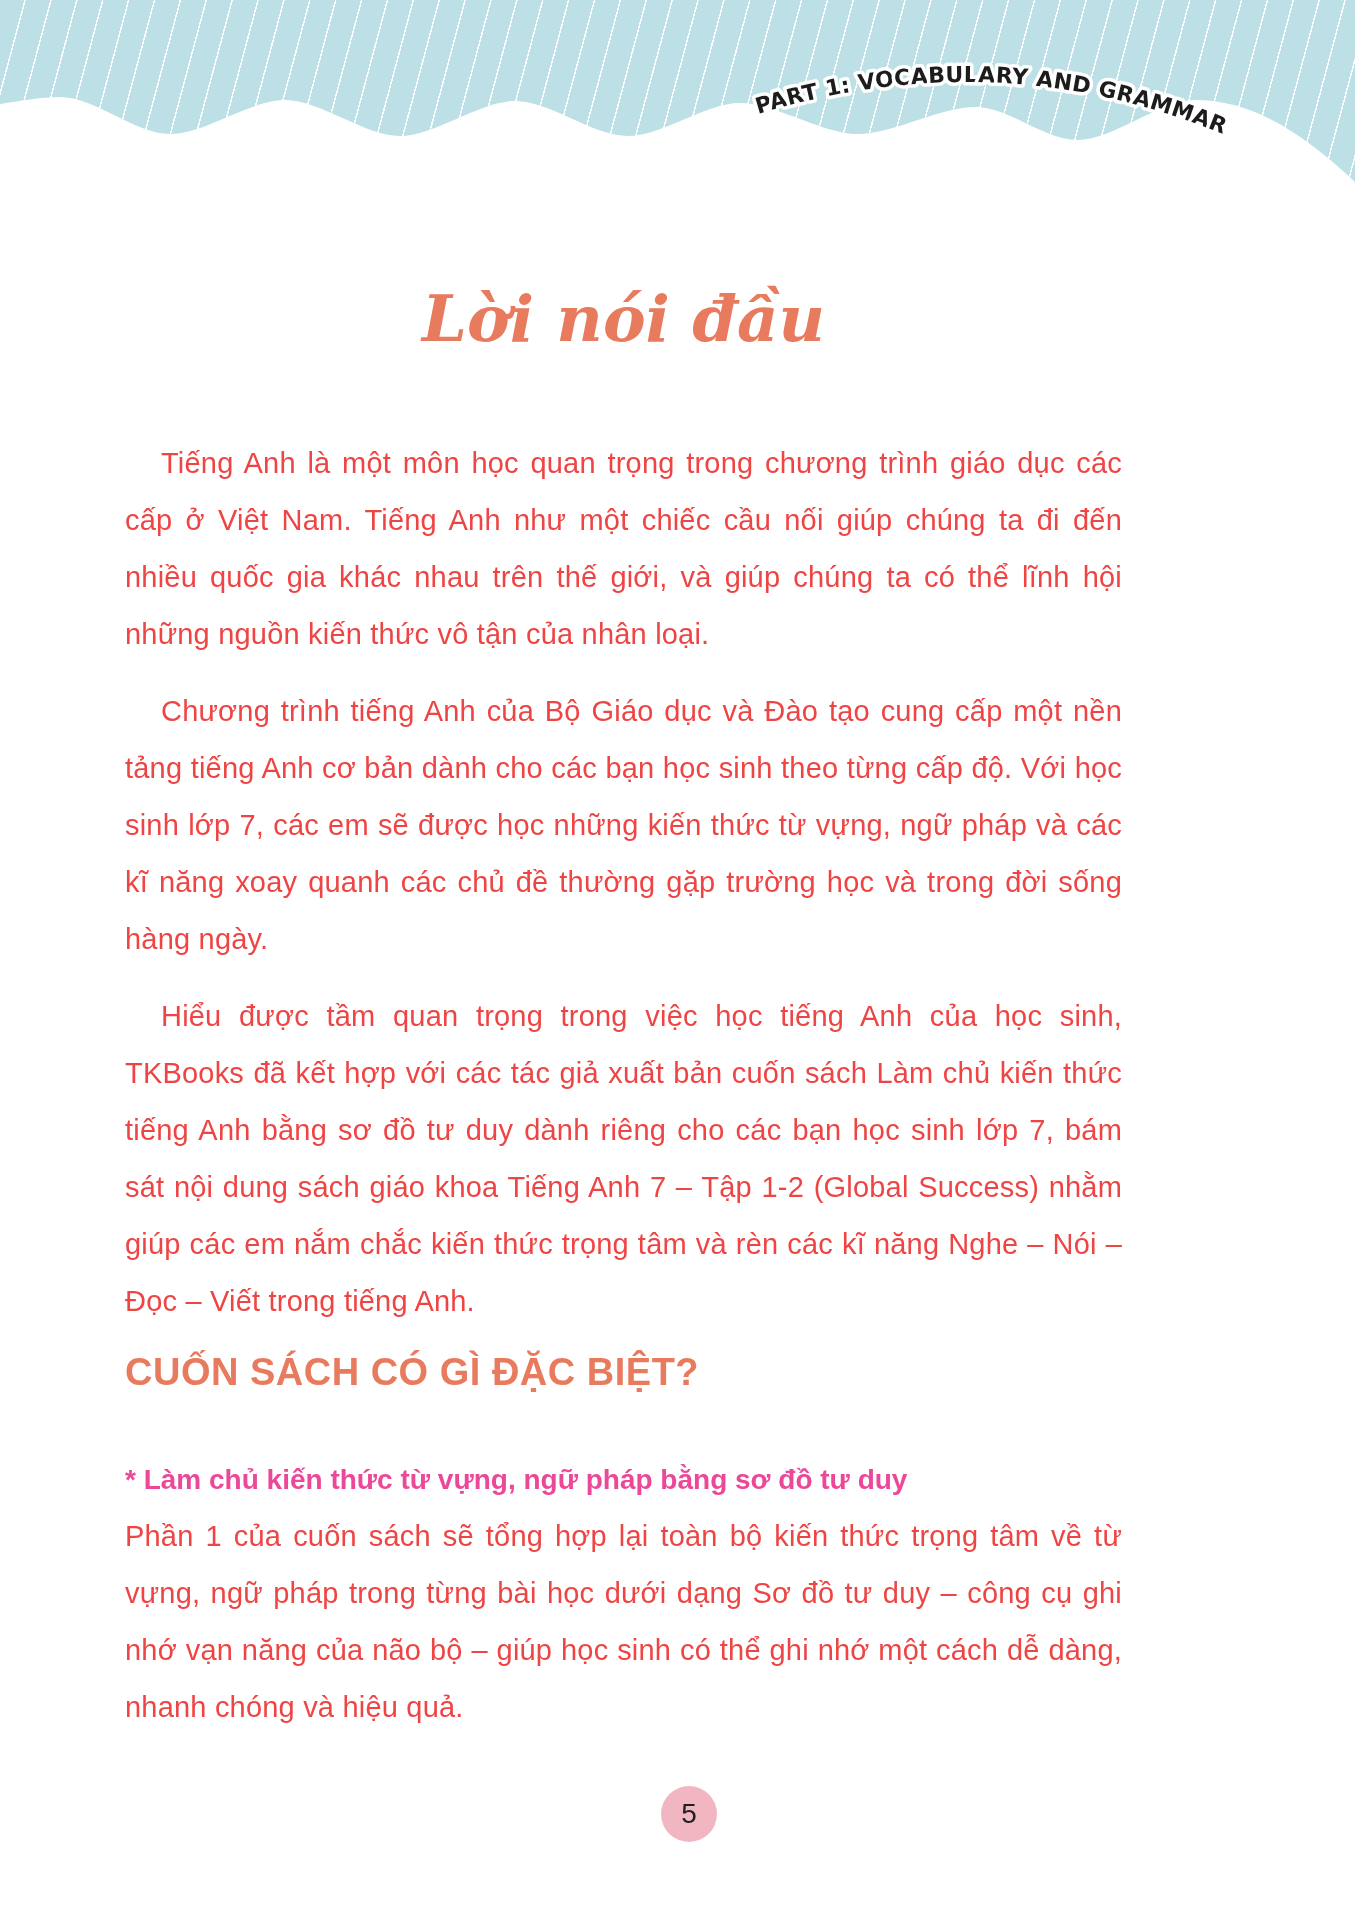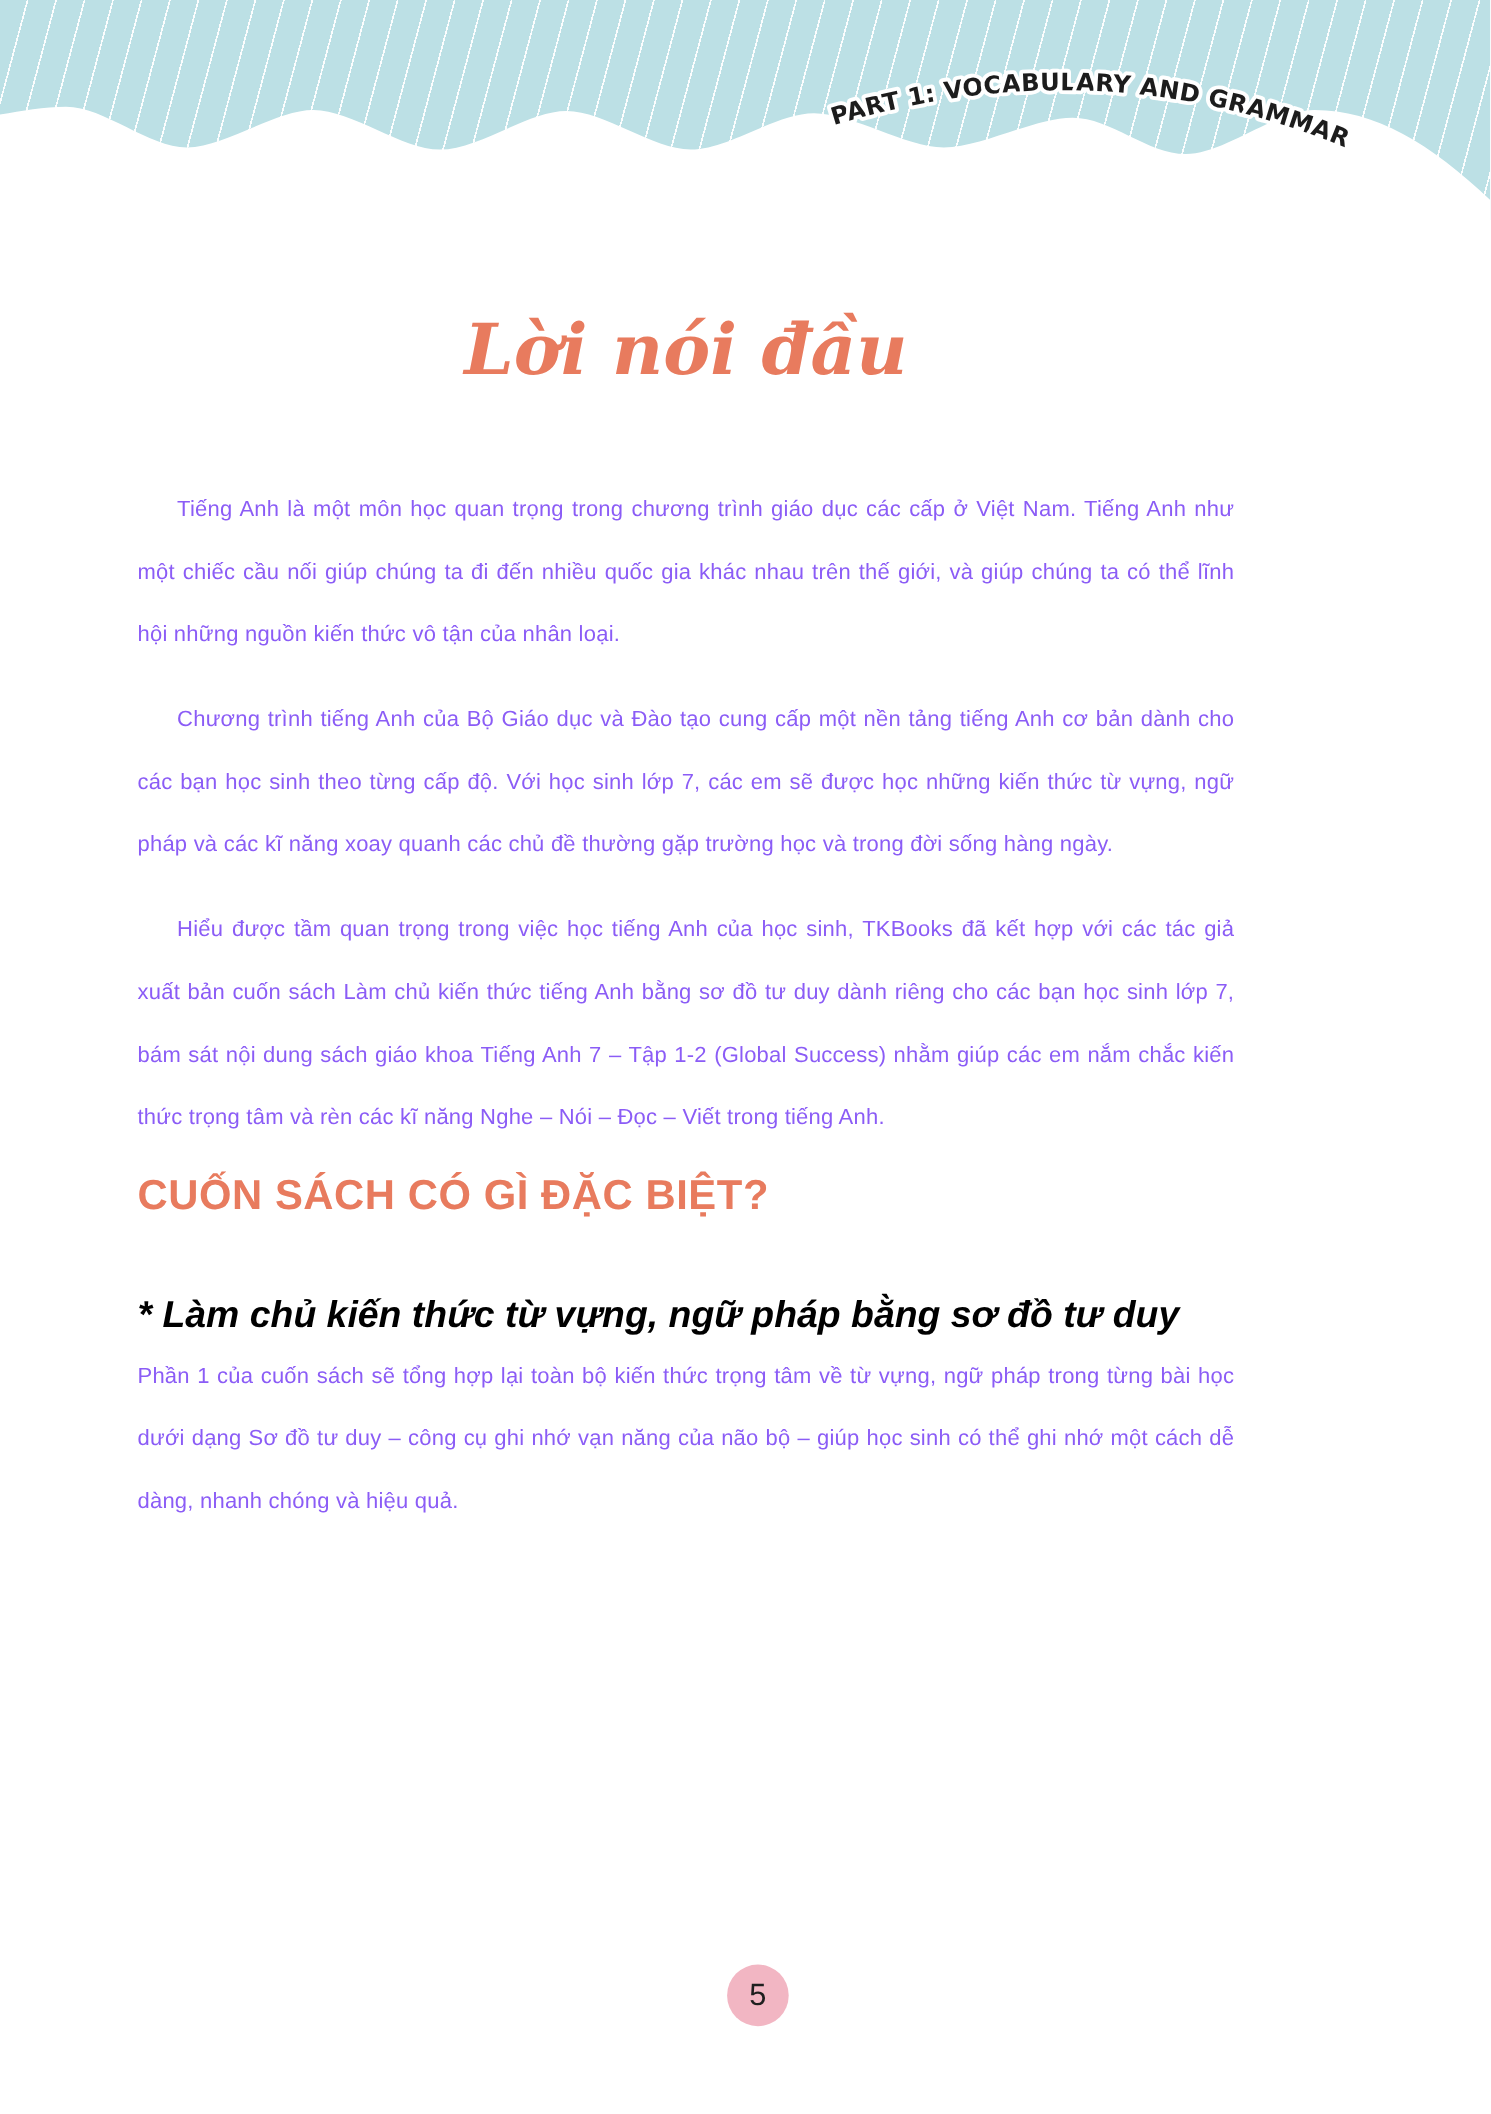--- a/index.html
+++ b/index.html
@@ -23,31 +23,31 @@
     paint-order:stroke; stroke-linejoin:round;
   }
   
   .content { position:absolute; top:200px; left:0; width:1245px; padding:0 123px 0 125px; box-sizing:border-box; }
   .title {
     font-family:"DejaVu Serif", serif; font-style:italic; font-weight:bold;
     font-size:64px; line-height:77px; color:#E87B5E;
     text-align:center; margin:80px 0 78px 0;
   }
   .para {
-    font-size:20px; line-height:57px; color:#8b5cf6;
+    font-size:29px; line-height:57px; color:#ef4444;
     text-align:justify; margin:0 0 20px 0; letter-spacing:0.2px;
   }
   .para.indent { text-indent:36px; }
   .section-heading {
     color:#E87B5E; font-size:38px; line-height:44px; font-weight:bold;
     letter-spacing:0.5px; margin:0 0 64px 0;
   }
   .feature-title {
-    font-size:34px; line-height:44px; font-weight:bold; font-style:italic;
-    color:#000000; margin:0 0 6px 0;
+    font-size:28px; line-height:44px; font-weight:bold; 
+    color:#ec4899; margin:0 0 6px 0;
   }
   .para.last { margin-bottom:0; }
   
   .page-number {
     position:absolute; left:661px; top:1786px; width:56px; height:56px;
     border-radius:50%; background:#F2B6C3;
     display:flex; align-items:center; justify-content:center;
   }
   .page-number span { font-size:28px; color:#1f1f1f; }
 </style>

